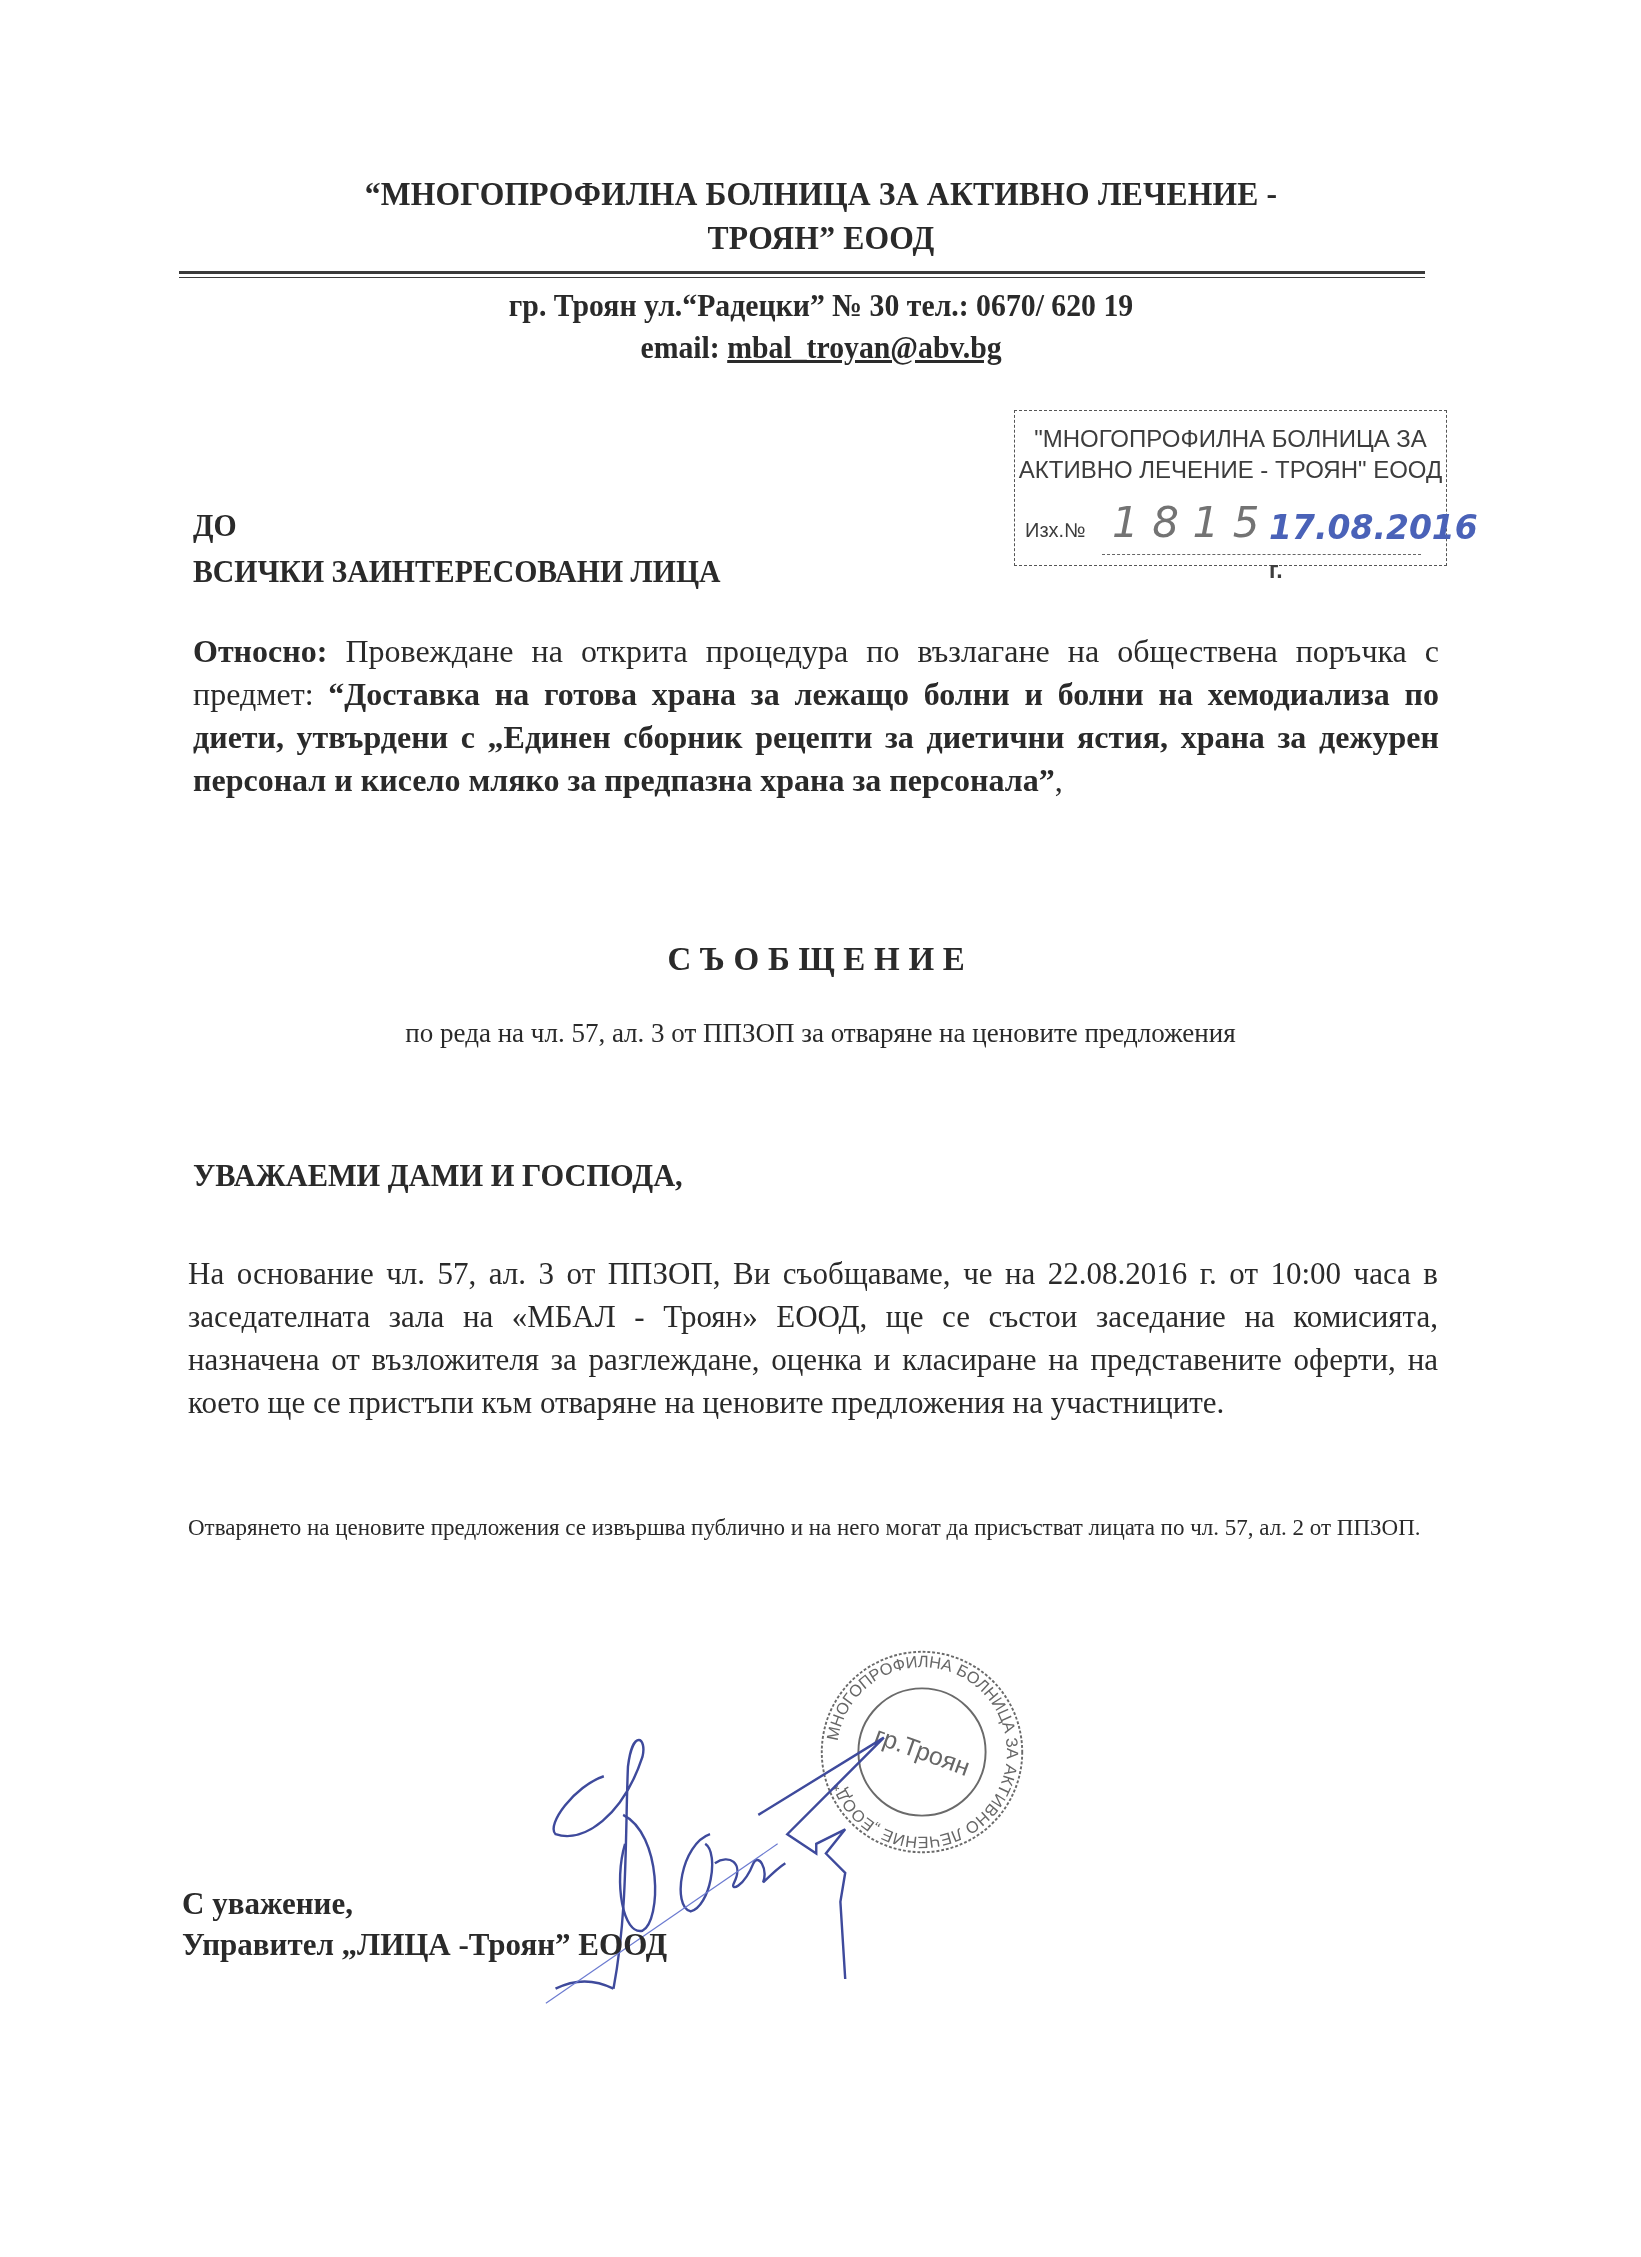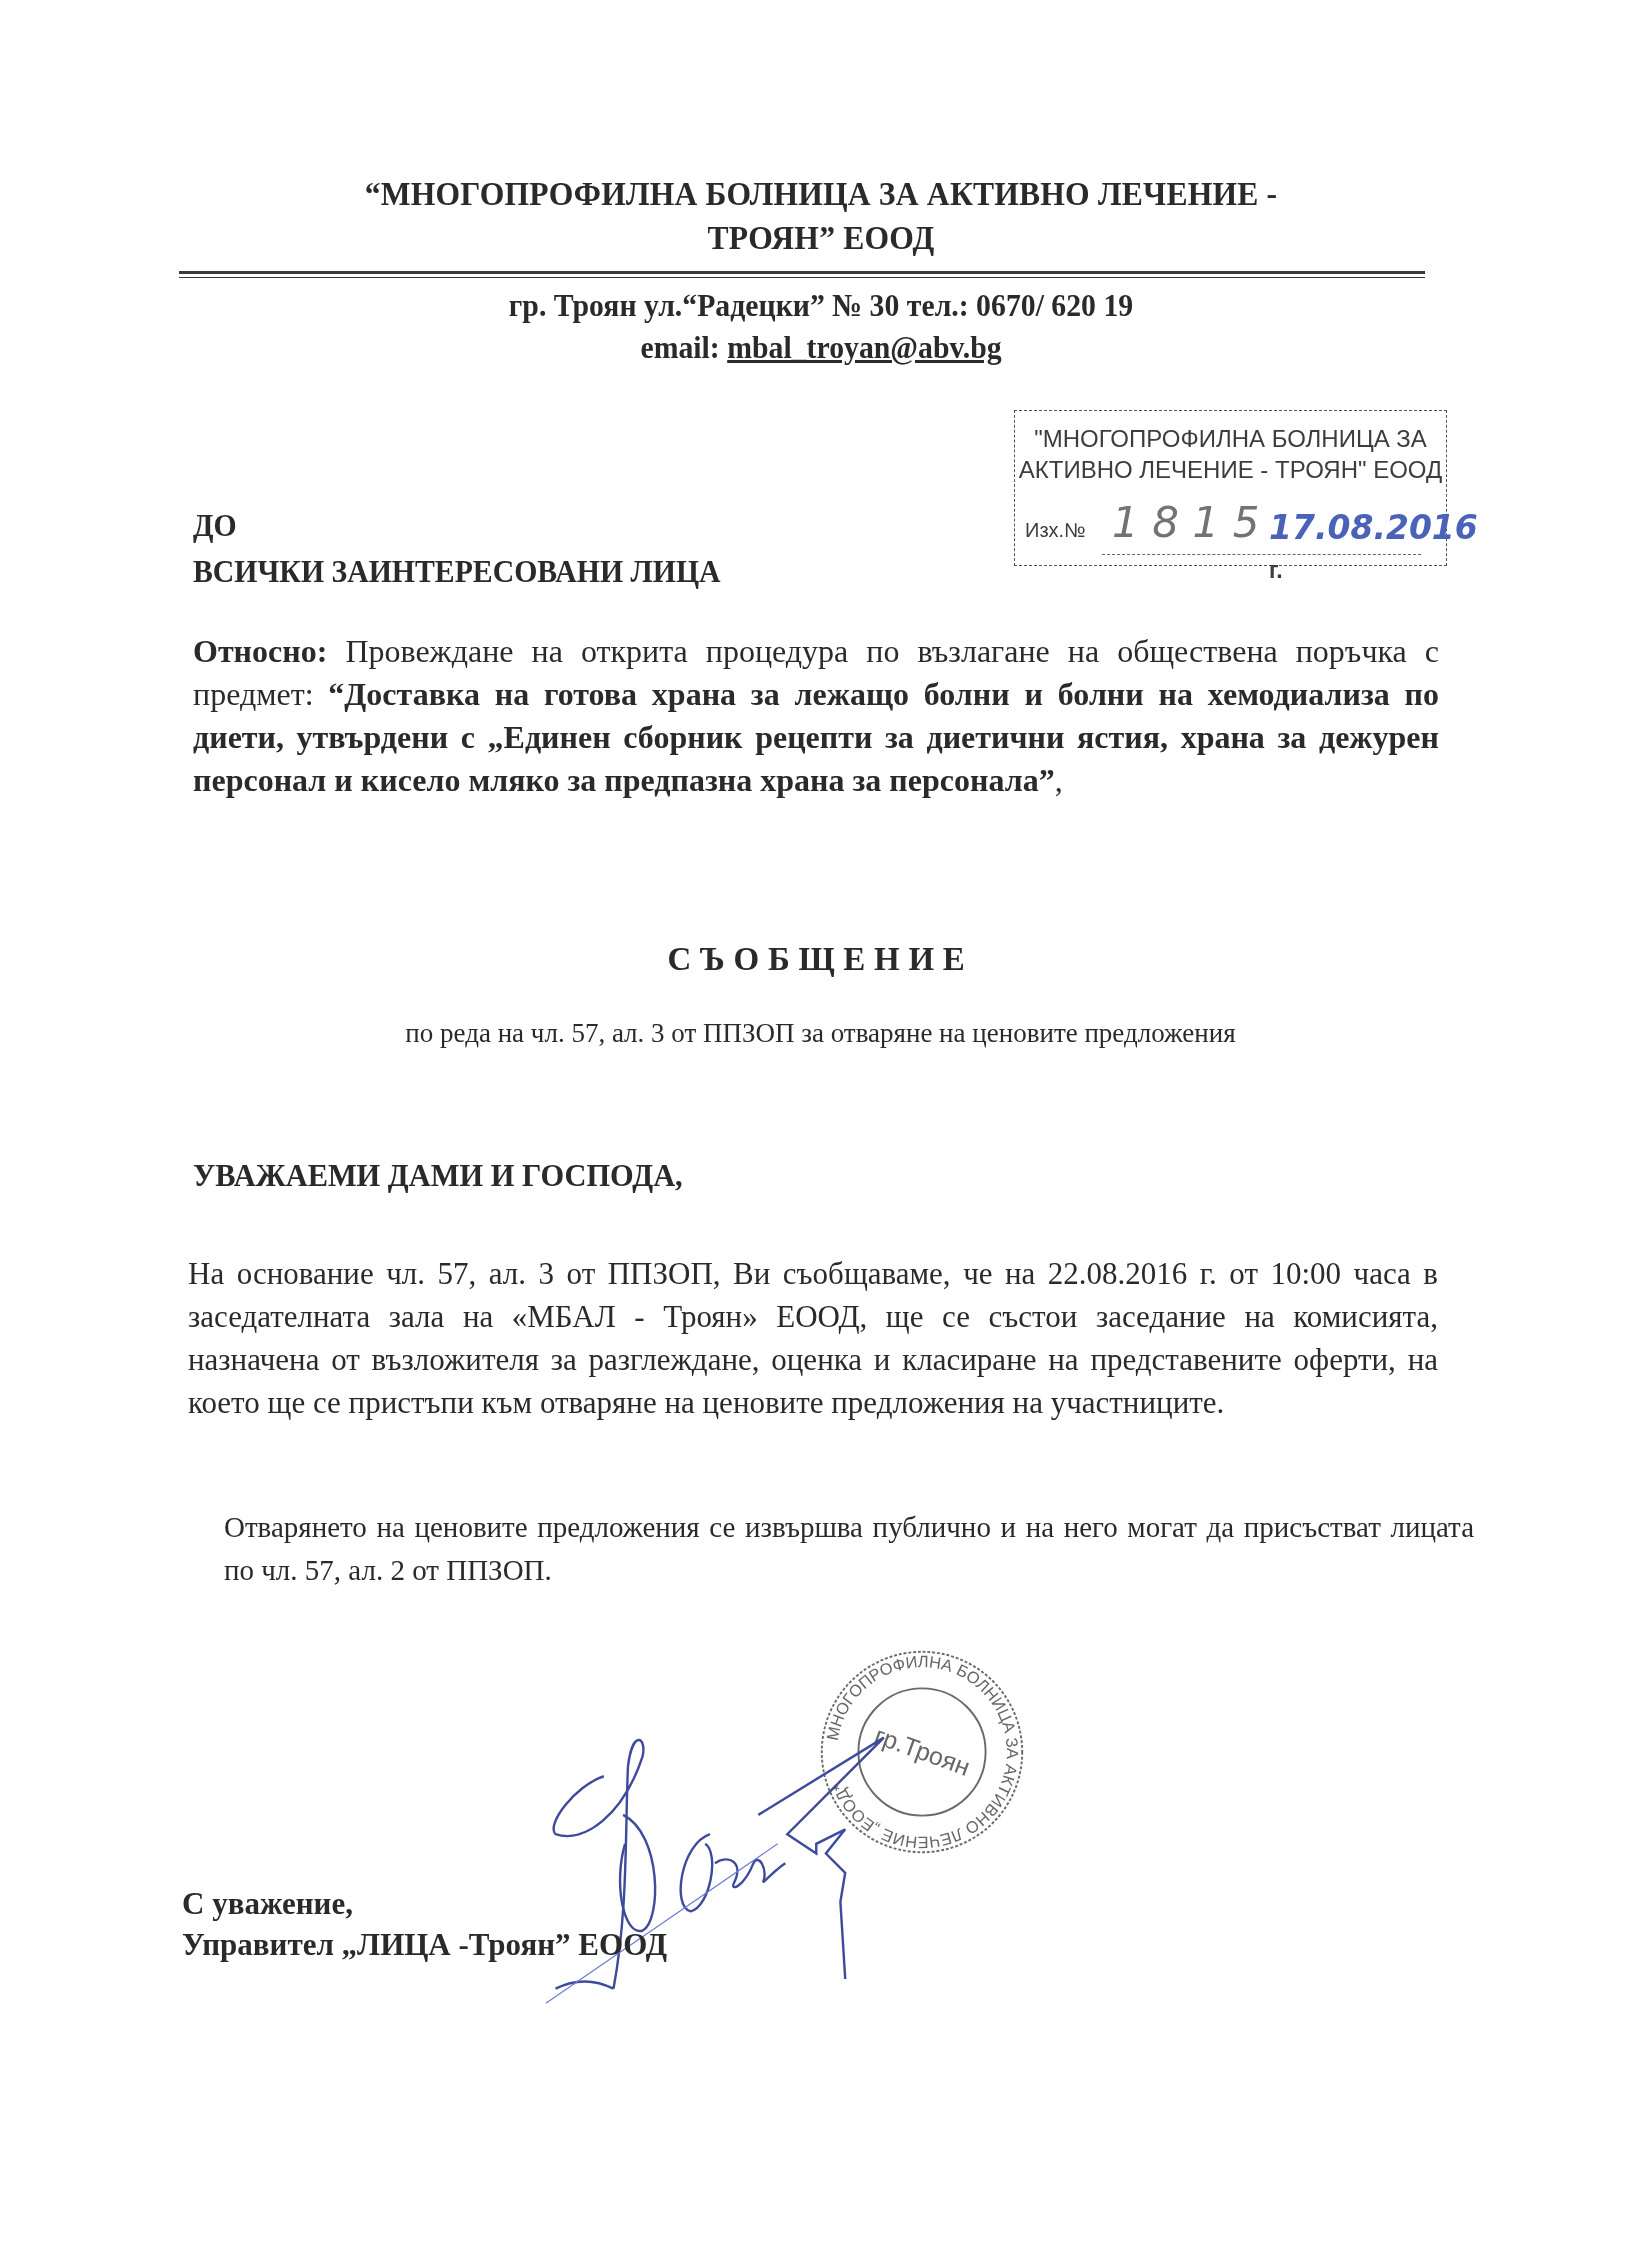--- a/index.html
+++ b/index.html
@@ -33,22 +33,22 @@
     .subject { left: 193px; top: 630px; width: 1246px; font-size: 32px; line-height: 43px;
                text-align: justify; }
     .subject .b { font-weight: bold; }
     .notice-title { left: 193px; width: 1255px; top: 941px; text-align: center;
                     font-size: 33px; font-weight: bold; letter-spacing: 8.7px; }
     .notice-sub { left: 193px; width: 1255px; top: 1018px; text-align: center; font-size: 27px; }
     .salutation { left: 193px; top: 1157px; font-size: 32px; font-weight: bold;
                   transform: scaleX(0.95); transform-origin: left top; }
     .para1 { left: 188px; top: 1241px; width: 1250px; font-size: 31px; line-height: 43px;
              text-align: justify; margin-top: 11px; }
-    .para2 { left: 188px; top: 1506px; width: 1250px; font-size: 29px; line-height: 43px;
-             text-align: justify; margin-left: 36px; }
+    .para2 { left: 188px; top: 1506px; width: 1250px; font-size: 23px; line-height: 43px;
+             text-align: justify; }
     .closing { left: 182px; top: 1883px; font-size: 31px; font-weight: bold; line-height: 41px; }
     .round-stamp { left: 816px; top: 1646px; width: 212px; height: 212px; }
     .signature { left: 536px; top: 1699px; width: 406px; height: 309px; }
   </style>
 </head>
 <body>
 
 <div class="abs hdr-title">
   <div>“МНОГОПРОФИЛНА БОЛНИЦА ЗА АКТИВНО ЛЕЧЕНИЕ -</div>
   <div>ТРОЯН” ЕООД</div>

